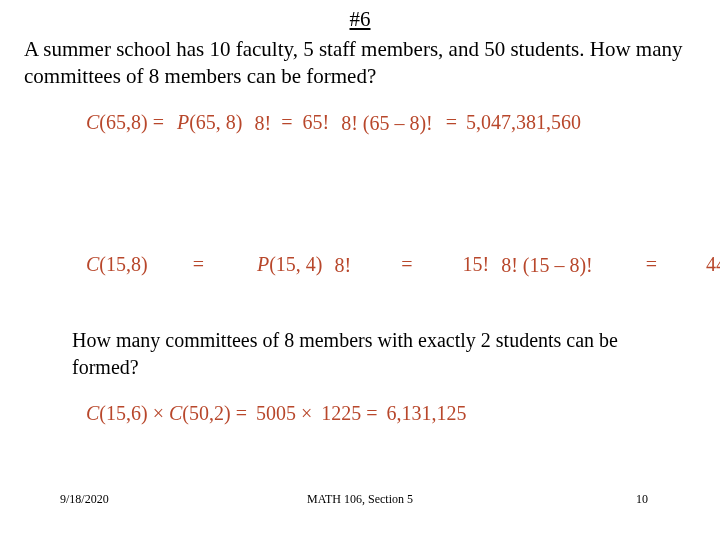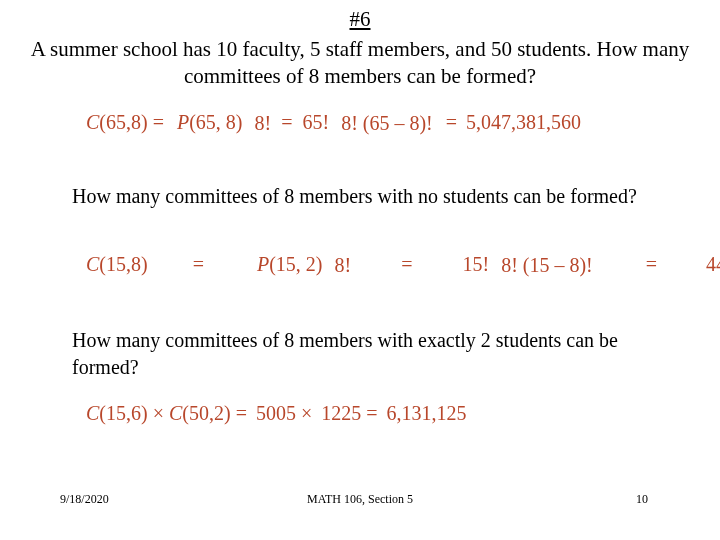--- a/index.html
+++ b/index.html
@@ -38,21 +38,21 @@
   .title span {
     text-decoration: underline;
   }
 
   
   .intro {
     position: absolute;
     left: 24px;
     top: 36px;
     width: 672px;
-    text-align: center;
+    text-align: left;
     font-size: 21px;
     line-height: 27px;
     color: #000;
   }
 
   
   .question {
     position: absolute;
     left: 72px;
     width: 612px;
@@ -174,27 +174,26 @@
     <span class="op-tight">=</span>
     <span class="frac">
       <span class="num">65!</span>
       <span class="bar" style="background: rgb(184, 71, 43);"></span>
       <span class="den">8! (65 – 8)!</span>
     </span>
     <span class="op">=</span>
     <span class="result">5,047,381,560</span>
   </div>
 
-  <div class="question" id="question-2">How many committees of 8 members with no students can be formed?</div>
 
   <div class="formula" id="formula-2" style="color: rgb(184, 71, 43); gap: 40px;">
     <span class="lhs"><span class="var">C</span><span>(15,8)</span></span>
     <span class="op">=</span>
     <span class="frac">
-      <span class="num"><span class="var">P</span><span>(15, 2)</span></span>
+      <span class="num"><span class="var">P</span><span>(15, 4)</span></span>
       <span class="bar" style="background: rgb(184, 71, 43);"></span>
       <span class="den">8!</span>
     </span>
     <span class="op-tight">=</span>
     <span class="frac">
       <span class="num">15!</span>
       <span class="bar" style="background: rgb(184, 71, 43);"></span>
       <span class="den">8! (15 – 8)!</span>
     </span>
     <span class="op">=</span>

